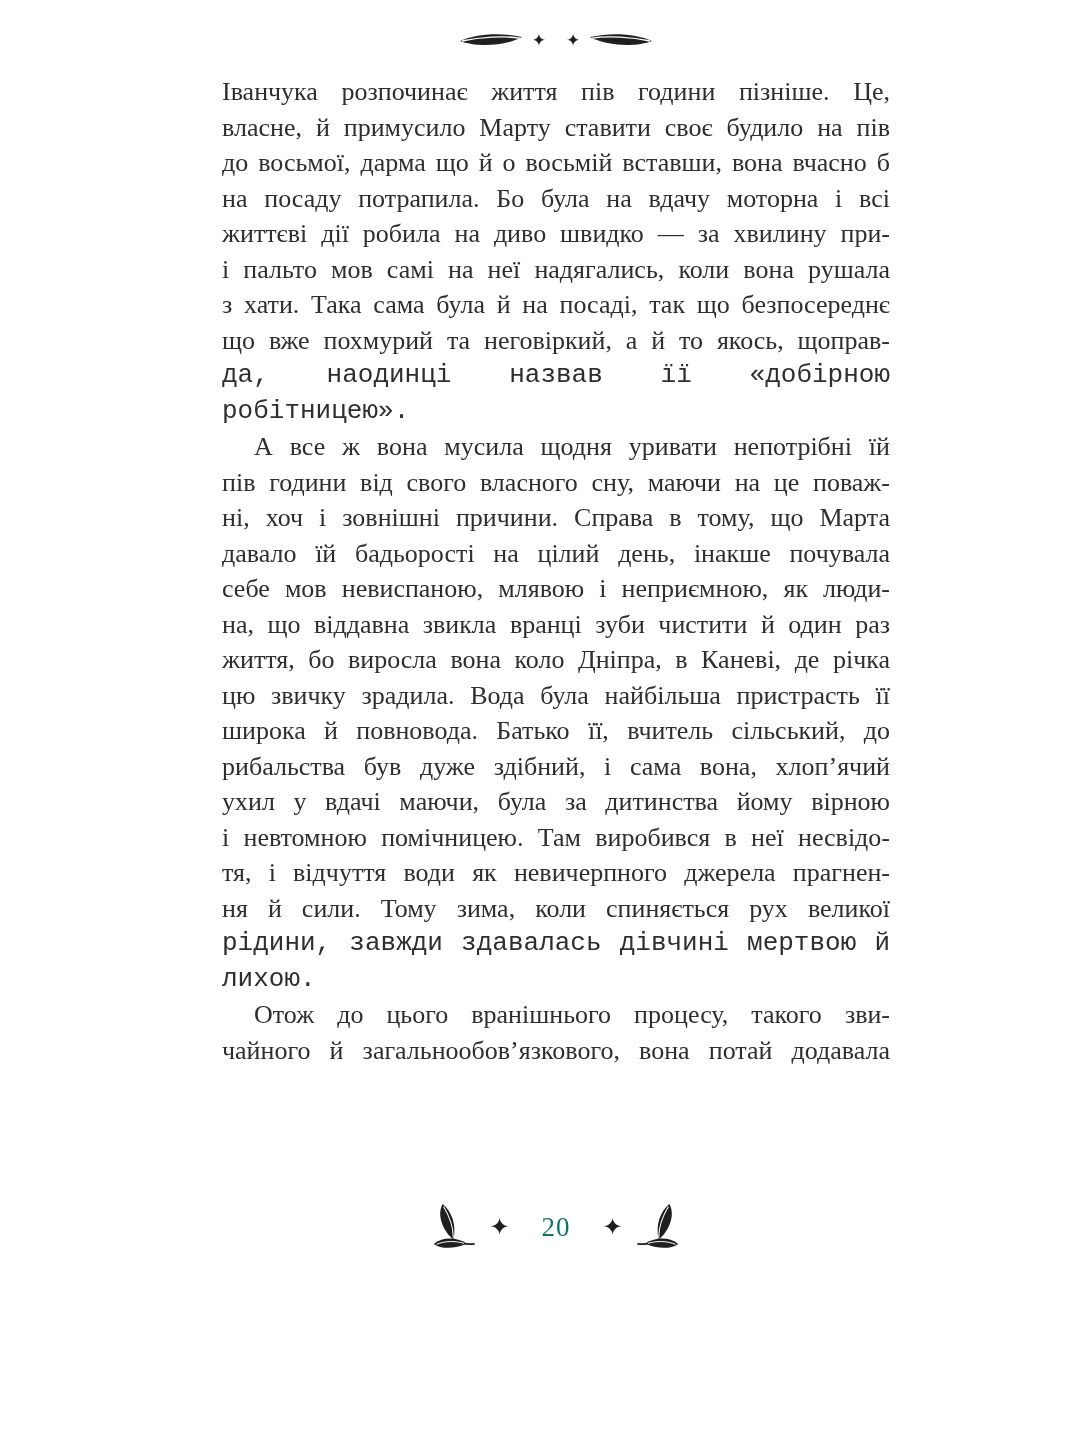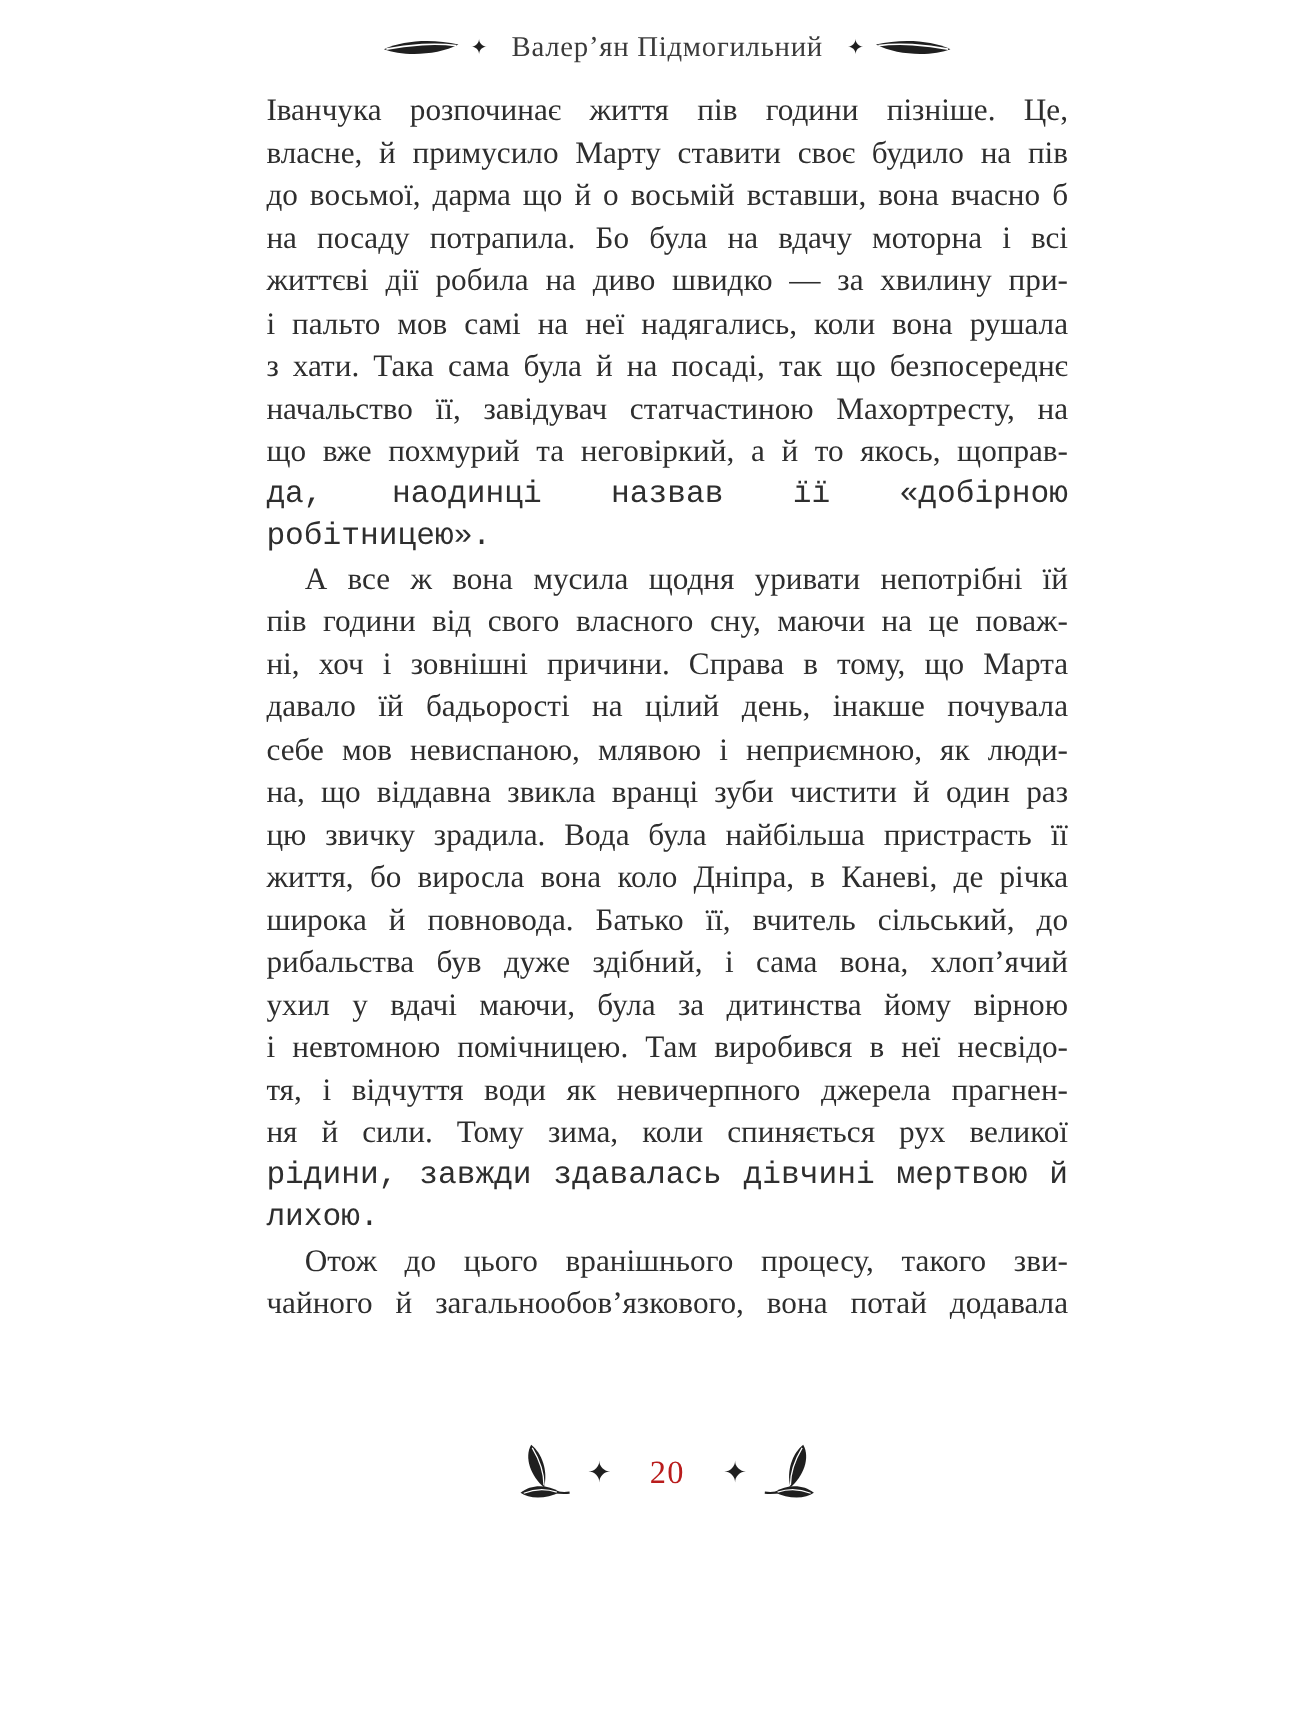--- a/index.html
+++ b/index.html
@@ -56,71 +56,69 @@
   
   .page-footer {
     position: absolute;
     top: 1196px; left: 222px; width: 668px; height: 62px;
     display: flex; justify-content: center; align-items: center;
     gap: 32px;
   }
   .page-footer .diamond { font-size: 24px; }
   .page-number {
     font-size: 27px;
-    color: #b91c1c;
+    color: #0f766e;
     letter-spacing: 1px;
   }
   .leaf-d { width: 48px; height: 52px; display: block; }
   .leaf-d.flip { transform: scaleX(-1); }
 </style>
 </head>
 <body>
 
 <div class="page">
 
   <header class="page-header">
     <span class="orn-group">
       <svg class="leaf-h" viewBox="0 0 66 18">
         <path d="M1 10 C18 2 44 1 65 6 C46 16 16 16 1 10 Z" fill="#1f1f1f"></path>
         <path d="M3 10 C22 6 46 4.5 63 7" fill="none" stroke="#ffffff" stroke-width="1.4"></path>
       </svg>
       <span class="diamond">✦</span>
     </span>
-    <span class="author-name">Валер’ян Підмогильний</span>
     <span class="orn-group">
       <span class="diamond">✦</span>
       <svg class="leaf-h flip" viewBox="0 0 66 18">
         <path d="M1 10 C18 2 44 1 65 6 C46 16 16 16 1 10 Z" fill="#1f1f1f"></path>
         <path d="M3 10 C22 6 46 4.5 63 7" fill="none" stroke="#ffffff" stroke-width="1.4"></path>
       </svg>
     </span>
   </header>
 
   <main class="text-body">
       <div class="para">
         <div class="line">Іванчука розпочинає життя пів години пізніше. Це,</div>
         <div class="line">власне, й примусило Марту ставити своє будило на пів</div>
         <div class="line">до восьмої, дарма що й о восьмій вставши, вона вчасно б</div>
         <div class="line">на посаду потрапила. Бо була на вдачу моторна і всі</div>
         <div class="line">життєві дії робила на диво швидко — за хвилину при-</div>
         <div class="line">і пальто мов самі на неї надягались, коли вона рушала</div>
         <div class="line">з хати. Така сама була й на посаді, так що безпосереднє</div>
-        <div class="line">начальство її, завідувач статчастиною Махортресту, на</div>
         <div class="line">що вже похмурий та неговіркий, а й то якось, щоправ-</div>
         <div class="line last">да, наодинці назвав її «добірною робітницею».</div>
       </div>
       <div class="para">
         <div class="line first">А все ж вона мусила щодня уривати непотрібні їй</div>
         <div class="line">пів години від свого власного сну, маючи на це поваж-</div>
         <div class="line">ні, хоч і зовнішні причини. Справа в тому, що Марта</div>
         <div class="line">давало їй бадьорості на цілий день, інакше почувала</div>
         <div class="line">себе мов невиспаною, млявою і неприємною, як люди-</div>
         <div class="line">на, що віддавна звикла вранці зуби чистити й один раз</div>
+        <div class="line">життя, бо виросла вона коло Дніпра, в Каневі, де річка</div>
         <div class="line">цю звичку зрадила. Вода була найбільша пристрасть її</div>
-        <div class="line">життя, бо виросла вона коло Дніпра, в Каневі, де річка</div>
         <div class="line">широка й повновода. Батько її, вчитель сільський, до</div>
         <div class="line">рибальства був дуже здібний, і сама вона, хлоп’ячий</div>
         <div class="line">ухил у вдачі маючи, була за дитинства йому вірною</div>
         <div class="line">і невтомною помічницею. Там виробився в неї несвідо-</div>
         <div class="line">тя, і відчуття води як невичерпного джерела прагнен-</div>
         <div class="line">ня й сили. Тому зима, коли спиняється рух великої</div>
         <div class="line last">рідини, завжди здавалась дівчині мертвою й лихою.</div>
       </div>
       <div class="para">
         <div class="line first">Отож до цього вранішнього процесу, такого зви-</div>

